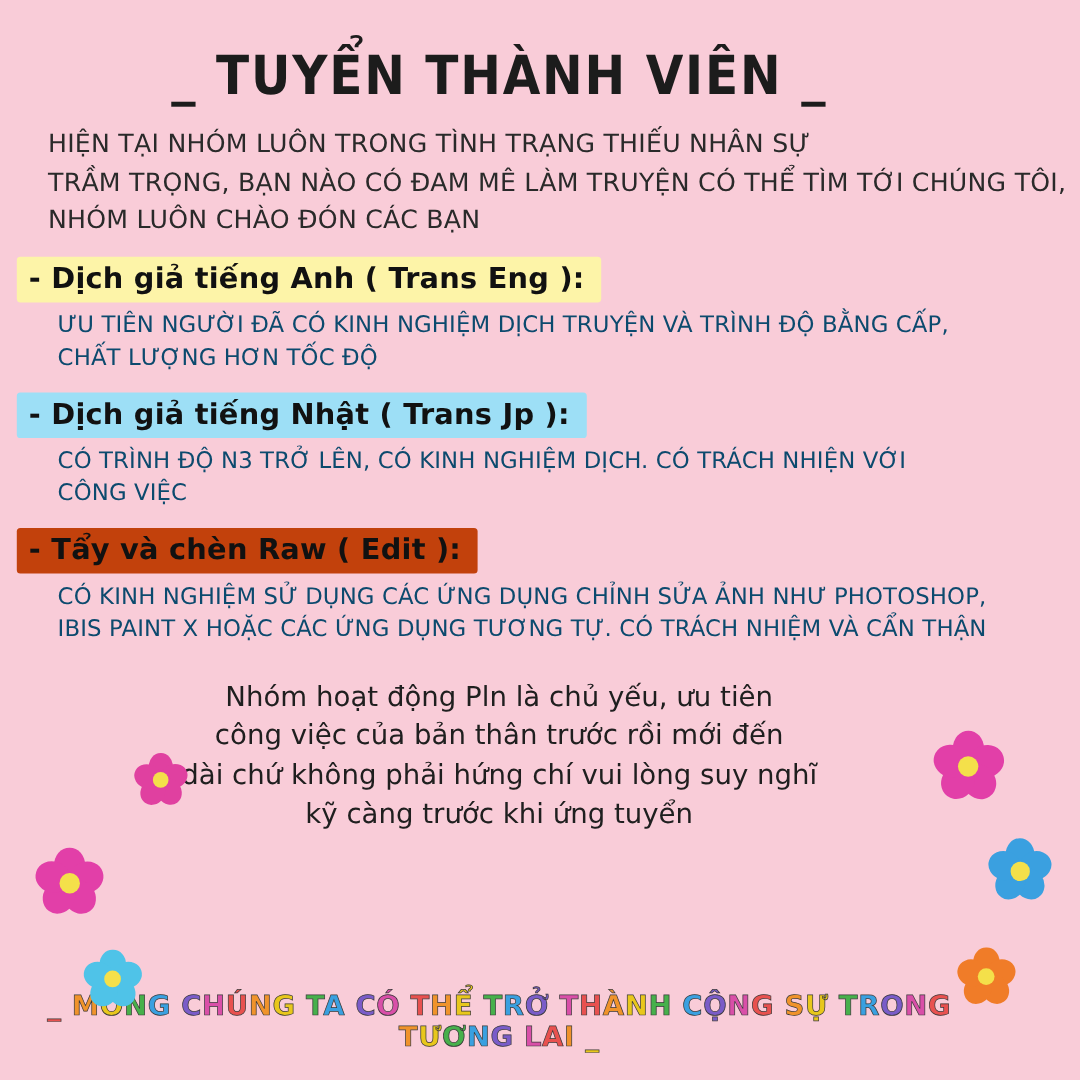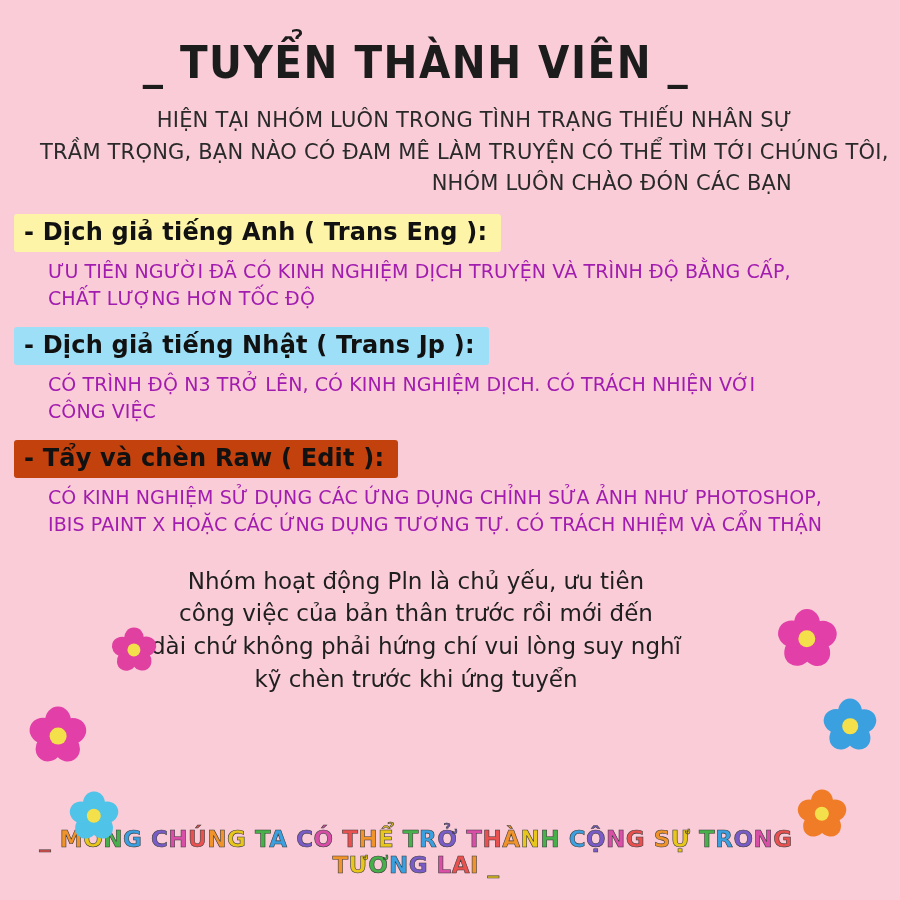--- a/index.html
+++ b/index.html
@@ -29,21 +29,21 @@
     letter-spacing: 1.5px;
     color: #1c1c1c;
     margin: 0;
     padding-top: 36px;
     text-transform: uppercase;
     font-stretch: condensed;
   }
 
   
   .intro {
-    text-align: right;
+    text-align: left;
     font-size: 21px;
     line-height: 1.5;
     color: #2a2a2a;
     text-transform: uppercase;
     padding: 16px 40px 0 40px;
     letter-spacing: 0.2px;
   }
   .intro div { white-space: nowrap; }
 
   
@@ -60,21 +60,21 @@
     border-radius: 3px;
     letter-spacing: 0.2px;
   }
   .pill-eng { background: #fdf4a8; }
   .pill-jp  { background: #9ddff6; }
   .pill-ed  { background: #c2410c; }
 
   .desc {
     font-size: 19px;
     line-height: 1.45;
-    color: #a21caf;
+    color: #0c4a6e;
     text-transform: uppercase;
     padding: 6px 30px 0 34px;
     letter-spacing: 0.1px;
   }
   .desc div { white-space: nowrap; }
 
   
   .note {
     margin-top: 26px;
     text-align: center;
@@ -157,21 +157,21 @@
     <div class="desc">
       <div>CÓ KINH NGHIỆM SỬ DỤNG CÁC ỨNG DỤNG CHỈNH SỬA ẢNH NHƯ PHOTOSHOP,</div>
       <div>IBIS PAINT X HOẶC CÁC ỨNG DỤNG TƯƠNG TỰ. CÓ TRÁCH NHIỆM VÀ CẨN THẬN</div>
     </div>
   </div>
 
   <div class="note">
     <div>Nhóm hoạt động Pln là chủ yếu, ưu tiên</div>
     <div>công việc của bản thân trước rồi mới đến</div>
     <div>dài chứ không phải hứng chí vui lòng suy nghĩ</div>
-    <div>kỹ chèn trước khi ứng tuyển</div>
+    <div>kỹ càng trước khi ứng tuyển</div>
   </div>
 
   <div class="footer"><span style="color: rgb(232, 81, 79);">_</span><span style="-webkit-text-stroke: 0px;"> </span><span style="color: rgb(240, 147, 43);">M</span><span style="color: rgb(232, 199, 28);">O</span><span style="color: rgb(71, 176, 75);">N</span><span style="color: rgb(58, 160, 224);">G</span><span style="-webkit-text-stroke: 0px;"> </span><span style="color: rgb(122, 92, 200);">C</span><span style="color: rgb(217, 79, 168);">H</span><span style="color: rgb(232, 81, 79);">Ú</span><span style="color: rgb(240, 147, 43);">N</span><span style="color: rgb(232, 199, 28);">G</span><span style="-webkit-text-stroke: 0px;"> </span><span style="color: rgb(71, 176, 75);">T</span><span style="color: rgb(58, 160, 224);">A</span><span style="-webkit-text-stroke: 0px;"> </span><span style="color: rgb(122, 92, 200);">C</span><span style="color: rgb(217, 79, 168);">Ó</span><span style="-webkit-text-stroke: 0px;"> </span><span style="color: rgb(232, 81, 79);">T</span><span style="color: rgb(240, 147, 43);">H</span><span style="color: rgb(232, 199, 28);">Ể</span><span style="-webkit-text-stroke: 0px;"> </span><span style="color: rgb(71, 176, 75);">T</span><span style="color: rgb(58, 160, 224);">R</span><span style="color: rgb(122, 92, 200);">Ở</span><span style="-webkit-text-stroke: 0px;"> </span><span style="color: rgb(217, 79, 168);">T</span><span style="color: rgb(232, 81, 79);">H</span><span style="color: rgb(240, 147, 43);">À</span><span style="color: rgb(232, 199, 28);">N</span><span style="color: rgb(71, 176, 75);">H</span><span style="-webkit-text-stroke: 0px;"> </span><span style="color: rgb(58, 160, 224);">C</span><span style="color: rgb(122, 92, 200);">Ộ</span><span style="color: rgb(217, 79, 168);">N</span><span style="color: rgb(232, 81, 79);">G</span><span style="-webkit-text-stroke: 0px;"> </span><span style="color: rgb(240, 147, 43);">S</span><span style="color: rgb(232, 199, 28);">Ự</span><span style="-webkit-text-stroke: 0px;"> </span><span style="color: rgb(71, 176, 75);">T</span><span style="color: rgb(58, 160, 224);">R</span><span style="color: rgb(122, 92, 200);">O</span><span style="color: rgb(217, 79, 168);">N</span><span style="color: rgb(232, 81, 79);">G</span><span style="-webkit-text-stroke: 0px;"> </span><span style="color: rgb(240, 147, 43);">T</span><span style="color: rgb(232, 199, 28);">Ư</span><span style="color: rgb(71, 176, 75);">Ơ</span><span style="color: rgb(58, 160, 224);">N</span><span style="color: rgb(122, 92, 200);">G</span><span style="-webkit-text-stroke: 0px;"> </span><span style="color: rgb(217, 79, 168);">L</span><span style="color: rgb(232, 81, 79);">A</span><span style="color: rgb(240, 147, 43);">I</span><span style="-webkit-text-stroke: 0px;"> </span><span style="color: rgb(232, 199, 28);">_</span></div>
 
   <div id="flower-layer">
       <div class="flower" style="left: 112px; top: 628px; width: 44px; height: 44px;">
         <div class="petal-wrap">
           <div class="petal" style="width: 20.24px; height: 22.88px; background: rgb(224, 64, 160); margin-left: -10.12px; margin-top: -11.44px; transform: rotate(0deg) translateY(-11.44px);"></div>
           <div class="petal" style="width: 20.24px; height: 22.88px; background: rgb(224, 64, 160); margin-left: -10.12px; margin-top: -11.44px; transform: rotate(72deg) translateY(-11.44px);"></div>
           <div class="petal" style="width: 20.24px; height: 22.88px; background: rgb(224, 64, 160); margin-left: -10.12px; margin-top: -11.44px; transform: rotate(144deg) translateY(-11.44px);"></div>

